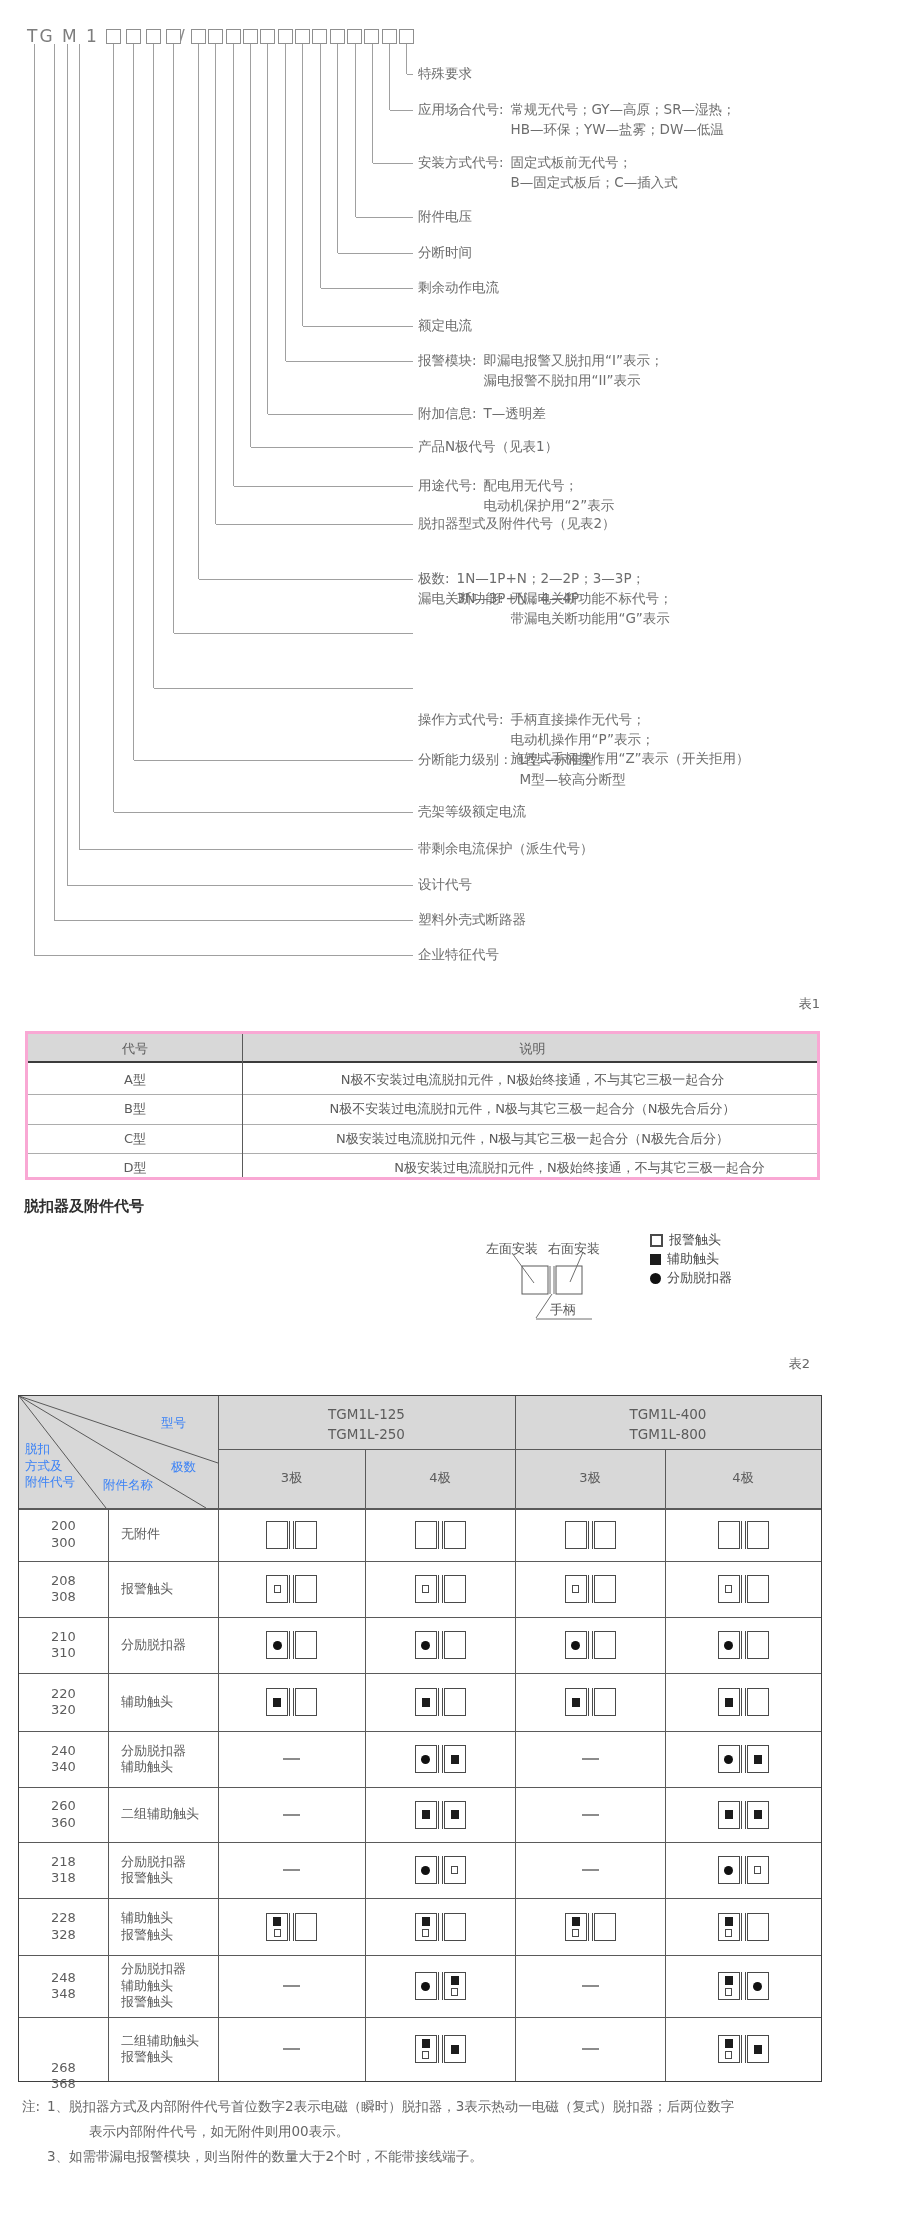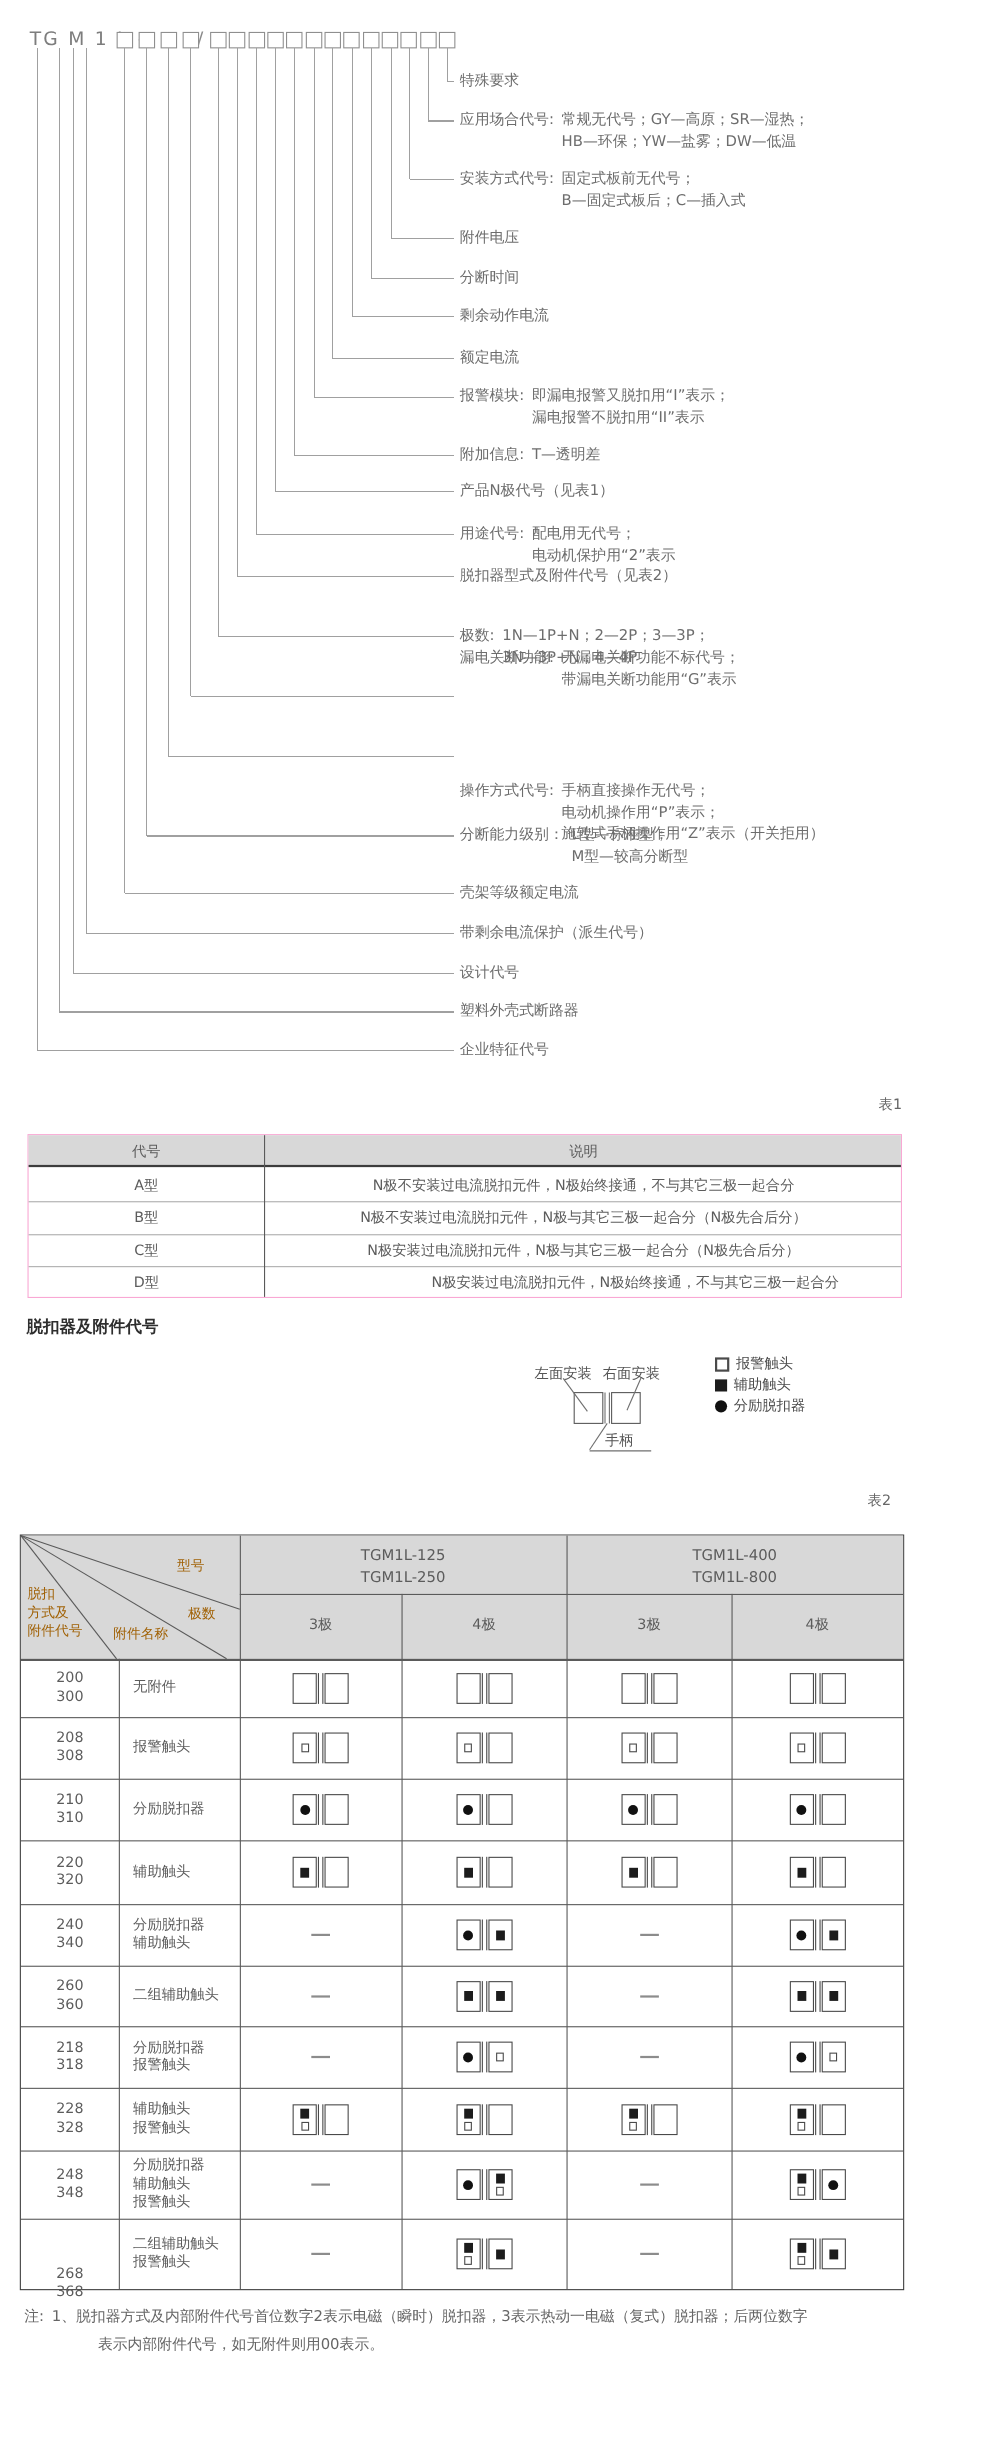--- a/index.html
+++ b/index.html
@@ -11,39 +11,39 @@
   #code-slash{position:absolute;left:179px;top:26px;font-size:17px;color:#8a8a8a;}
   .code-box{position:absolute;top:29px;width:13px;height:13px;border:1.5px solid #8f8f8f;background:#fff;}
   
   .fan-label{position:absolute;left:418px;display:flex;align-items:flex-start;
              font-size:13.5px;line-height:19.5px;color:#6d6d6d;}
   .ft{white-space:nowrap;margin-right:7px;}
   .fv{white-space:pre-line;}
   
   .tbl-tag{position:absolute;font-size:13px;color:#666;text-align:right;}
   
-  #t1{position:absolute;left:25px;top:1031px;width:795px;height:149px;border:1px solid #f9a8d4;box-sizing:border-box;}
+  #t1{position:absolute;left:25px;top:1031px;width:795px;height:149px;border:3px solid #f9a8d4;box-sizing:border-box;}
   .t1cell{position:absolute;display:flex;align-items:center;justify-content:center;font-size:13px;color:#5c5c5c;}
   .t1line{position:absolute;background:#adadad;}
   
   #acc-heading{position:absolute;left:24px;top:1197px;font-size:15px;font-weight:bold;color:#2e2e2e;}
   
   .fig-text{position:absolute;font-size:13px;color:#555;}
   
   .legend-item{position:absolute;display:flex;align-items:center;font-size:13px;color:#4a4a4a;height:14px;}
   .lg-alarm{width:9px;height:9px;border:2px solid #4a4a4a;background:#fff;margin-right:6px;}
   .lg-aux{width:11px;height:11px;background:#1c1c1c;margin-right:6px;}
   .lg-shunt{width:11px;height:11px;border-radius:50%;background:#111;margin-right:6px;}
   
   #t2{position:absolute;left:18px;top:1395px;width:802px;height:685px;border:1.5px solid #3f3f3f;box-sizing:content-box;}
   .t2line{position:absolute;background:#5a5a5a;}
   .t2cell{position:absolute;display:flex;align-items:center;justify-content:center;
           font-size:13px;line-height:16.5px;color:#5c5c5c;text-align:center;white-space:pre-line;}
   .t2name{justify-content:flex-start;text-align:left;padding-left:13px;box-sizing:border-box;}
-  .t2corner-text{position:absolute;font-size:12.5px;color:#a16207;line-height:16.5px;white-space:pre-line;}
+  .t2corner-text{position:absolute;font-size:12.5px;color:#3b82f6;line-height:16.5px;white-space:pre-line;}
   
   .sym{display:flex;align-items:center;}
   .sbox{width:22px;height:28px;border:1px solid #4a4a4a;background:#fff;
         display:flex;flex-direction:column;align-items:center;justify-content:center;gap:3px;box-sizing:border-box;}
   .sdiv{width:5px;height:28px;border-left:1px solid #4a4a4a;border-right:1px solid #4a4a4a;margin:0 1px;box-sizing:border-box;}
   .m-alarm{width:7px;height:8px;border:1.5px solid #4a4a4a;background:#fff;box-sizing:border-box;}
   .m-aux{width:8px;height:9px;background:#1c1c1c;}
   .m-shunt{width:9px;height:9px;border-radius:50%;background:#111;}
   .dash{width:17px;height:2px;background:#8c8c8c;}
   
@@ -369,15 +369,16 @@
       <div class="t2cell" style="left: 199px; top: 621px; width: 147px; height: 64px;"><div class="dash"></div></div>
       <div class="t2cell" style="left: 346px; top: 621px; width: 150px; height: 64px;"><div class="sym"><div class="sbox"><div class="m-aux"></div><div class="m-alarm"></div></div><div class="sdiv"></div><div class="sbox"><div class="m-aux"></div></div></div></div>
       <div class="t2cell" style="left: 496px; top: 621px; width: 150px; height: 64px;"><div class="dash"></div></div>
       <div class="t2cell" style="left: 646px; top: 621px; width: 156px; height: 64px;"><div class="sym"><div class="sbox"><div class="m-aux"></div><div class="m-alarm"></div></div><div class="sdiv"></div><div class="sbox"><div class="m-aux"></div></div></div></div>
     </div>
 
   <span id="note-prefix">注:</span>
   <div id="notes">
       <div class="note-item"><span>1、</span><span>脱扣器方式及内部附件代号首位数字2表示电磁（瞬时）脱扣器，3表示热动一电磁（复式）脱扣器；后两位数字
 表示内部附件代号，如无附件则用00表示。</span></div>
+      <div class="note-item"><span>3、</span><span>如需带漏电报警模块，则当附件的数量大于2个时，不能带接线端子。</span></div>
     </div>
 
 </div>
 
 </body></html>

